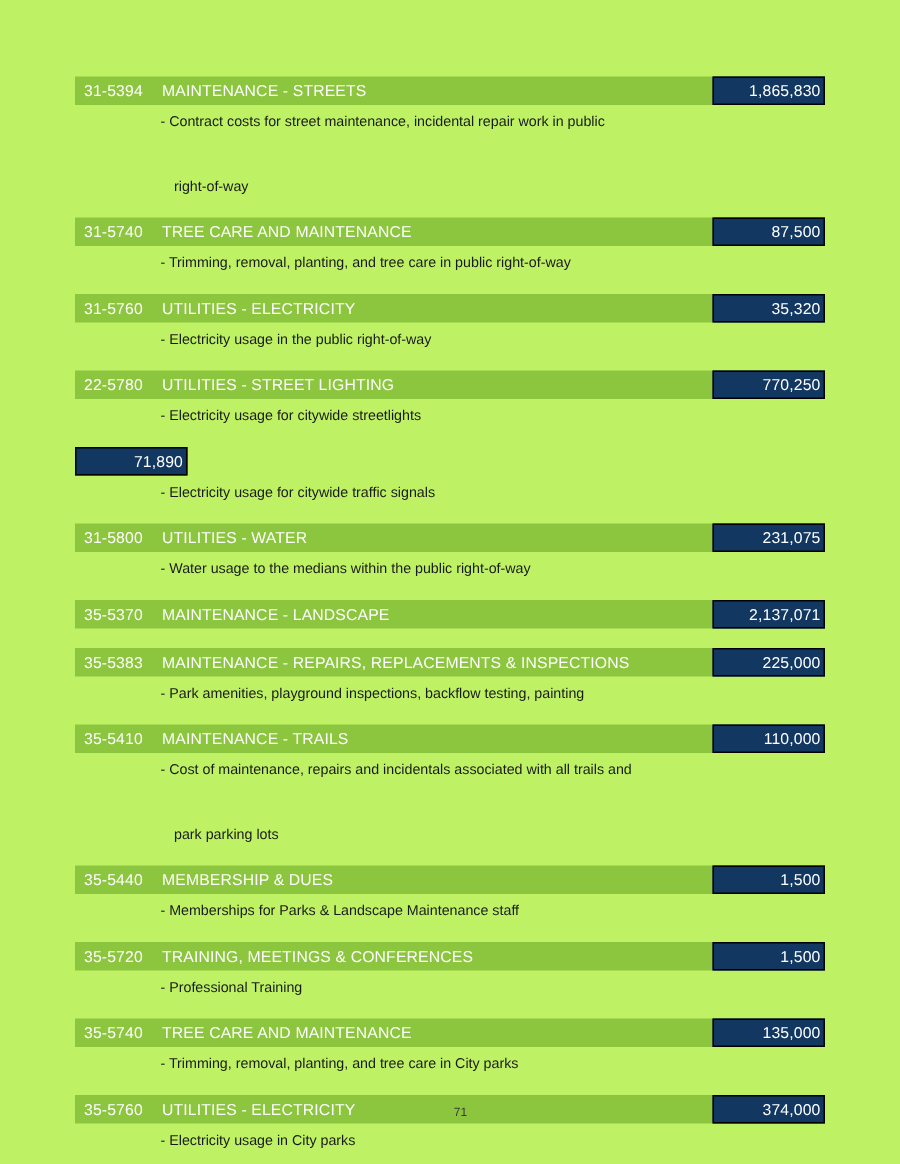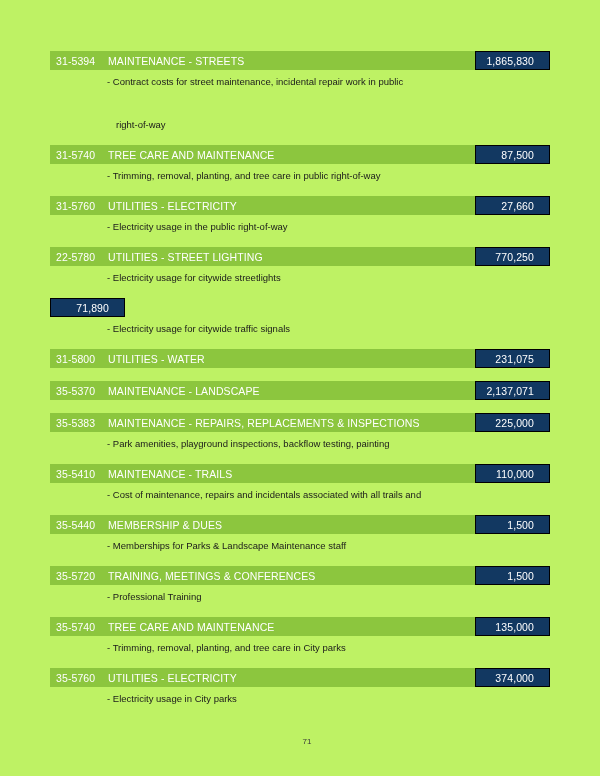--- a/index.html
+++ b/index.html
@@ -75,21 +75,21 @@
   .item-amount-box {
     flex: 0 0 auto;
     width: 75px;
     height: 19px;
     box-sizing: border-box;
     background: #123861;
     border: 1.5px solid #000000;
     display: flex;
     align-items: center;
     justify-content: flex-end;
-    padding-right: 15px;
+    padding-right: 2px;
   }
 
   .item-amount {
     color: #ffffff;
     font-size: 10.5px;
     letter-spacing: 0.1px;
     white-space: nowrap;
   }
 
   .item-desc {
@@ -154,21 +154,21 @@
           <div class="desc-line">- Trimming, removal, planting, and tree care in public right-of-way</div>
         </div>
       </div>
       <div class="line-item">
         <div class="item-header">
           <div class="item-bar">
             <span class="item-code">31-5760</span>
             <span class="item-title">UTILITIES - ELECTRICITY</span>
           </div>
           <div class="item-amount-box">
-            <span class="item-amount">27,660</span>
+            <span class="item-amount">35,320</span>
           </div>
         </div>
         <div class="item-desc">
           <div class="desc-line">- Electricity usage in the public right-of-way</div>
         </div>
       </div>
       <div class="line-item">
         <div class="item-header">
           <div class="item-bar">
             <span class="item-code">22-5780</span>
@@ -195,20 +195,23 @@
       <div class="line-item">
         <div class="item-header">
           <div class="item-bar">
             <span class="item-code">31-5800</span>
             <span class="item-title">UTILITIES - WATER</span>
           </div>
           <div class="item-amount-box">
             <span class="item-amount">231,075</span>
           </div>
         </div>
+        <div class="item-desc">
+          <div class="desc-line">- Water usage to the medians within the public right-of-way</div>
+        </div>
       </div>
       <div class="line-item">
         <div class="item-header">
           <div class="item-bar">
             <span class="item-code">35-5370</span>
             <span class="item-title">MAINTENANCE - LANDSCAPE</span>
           </div>
           <div class="item-amount-box">
             <span class="item-amount">2,137,071</span>
           </div>
@@ -233,20 +236,21 @@
           <div class="item-bar">
             <span class="item-code">35-5410</span>
             <span class="item-title">MAINTENANCE - TRAILS</span>
           </div>
           <div class="item-amount-box">
             <span class="item-amount">110,000</span>
           </div>
         </div>
         <div class="item-desc">
           <div class="desc-line">- Cost of maintenance, repairs and incidentals associated with all trails and</div>
+          <div class="desc-line cont">park parking lots</div>
         </div>
       </div>
       <div class="line-item">
         <div class="item-header">
           <div class="item-bar">
             <span class="item-code">35-5440</span>
             <span class="item-title">MEMBERSHIP &amp; DUES</span>
           </div>
           <div class="item-amount-box">
             <span class="item-amount">1,500</span>

